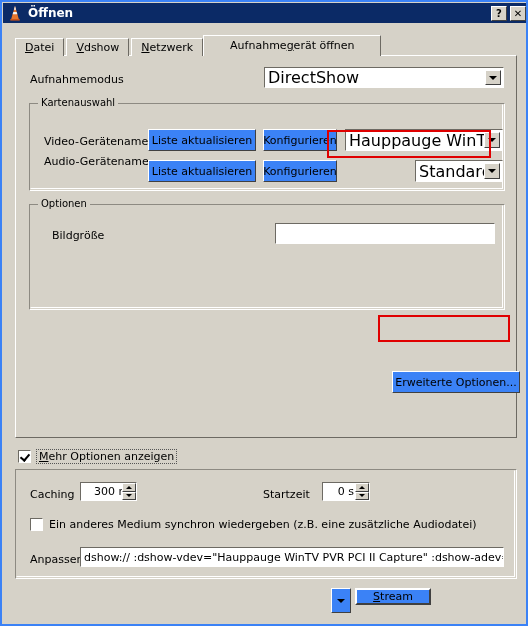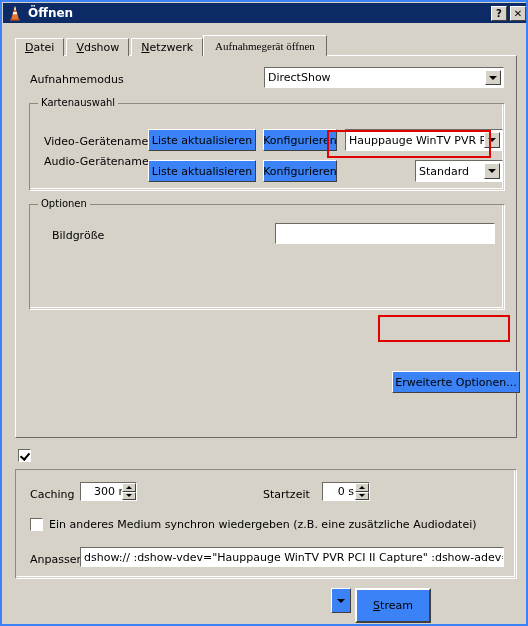--- a/index.html
+++ b/index.html
@@ -86,24 +86,23 @@
     line-height: 17px;
     font-size: 11px;
     white-space: nowrap;
     margin-right: 2px;
   }
   .tab.active {
     height: 21px;
     line-height: 20px;
     margin-left: -2px;
     margin-right: 8px;
-    padding: 0 11px;
+    padding: 0 26px;
     position: relative;
     z-index: 6;
-    font-family: Liberation Serif, serif;
   }
   .tab u { text-decoration: underline; }
 
   
   #tabpage {
     position: absolute;
     left: 13px; top: 53px;
     width: 502px; height: 383px;
     box-sizing: border-box;
     background: #d6d2c8;
@@ -124,21 +123,21 @@
     border-right: 1px solid #ffffff;
     border-bottom: 1px solid #ffffff;
     display: flex;
     align-items: center;
     overflow: hidden;
     position: relative;
   }
   .combo .ctext {
     flex: 1 1 auto;
     padding-left: 3px;
-    font-size: 11px;
+    font-size: 16px;
     white-space: nowrap;
     overflow: hidden;
   }
   .combo .carrow {
     flex: none;
     width: 16px;
     height: calc(100% - 4px);
     margin-right: 2px;
     background: #d6d2c8;
     border-top: 1px solid #ffffff;
@@ -407,20 +406,21 @@
     <div class="btn abs" style="left:376px; top:315px; width:128px; height:22px;">
       <span>Erweiterte Optionen...</span>
     </div>
   </div>
 
   <div class="redbox" style="left:325px; top:128px; width:164px; height:28px;"></div>
   <div class="redbox" style="left:376px; top:313px; width:132px; height:27px;"></div>
 
   <div class="abs" style="left:16px; top:447px; display:flex; align-items:center; gap:5px;">
     <span class="cbox checked"></span>
+    <span class="focusdots"><u>M</u>ehr Optionen anzeigen</span>
   </div>
 
   <div id="optpanel">
     <div class="pinner"></div>
 
     <div class="label abs" style="left:14px; top:18px;">Caching</div>
     <div class="spin abs" style="left:64px; top:12px; width:57px; height:19px;">
       <span class="sval">300 ms</span>
       <span class="sbtns">
         <span class="sb">
@@ -450,17 +450,17 @@
       <span class="label">Ein anderes Medium synchron wiedergeben (z.B. eine zusätzliche Audiodatei)</span>
     </div>
 
     <div class="label abs" style="left:14px; top:83px;">Anpassen</div>
     <div class="textbox abs" style="left:64px; top:77px; width:424px; height:20px;">dshow:// :dshow-vdev="Hauppauge WinTV PVR PCI II Capture" :dshow-adev=""</div>
   </div>
 
   <div class="btn abs" style="left:329px; top:586px; width:20px; height:25px;">
     <i class="tri-down"></i>
   </div>
-  <div class="btn abs" style="left:353px; top:586px; width:76px; height:35px; border-width:2px;">
+  <div class="btn abs" style="left:353px; top:586px; width:76px; height:17px; border-width:2px;">
     <span><u>S</u>tream</span>
   </div>
 
 </div>
 
 </body></html>

